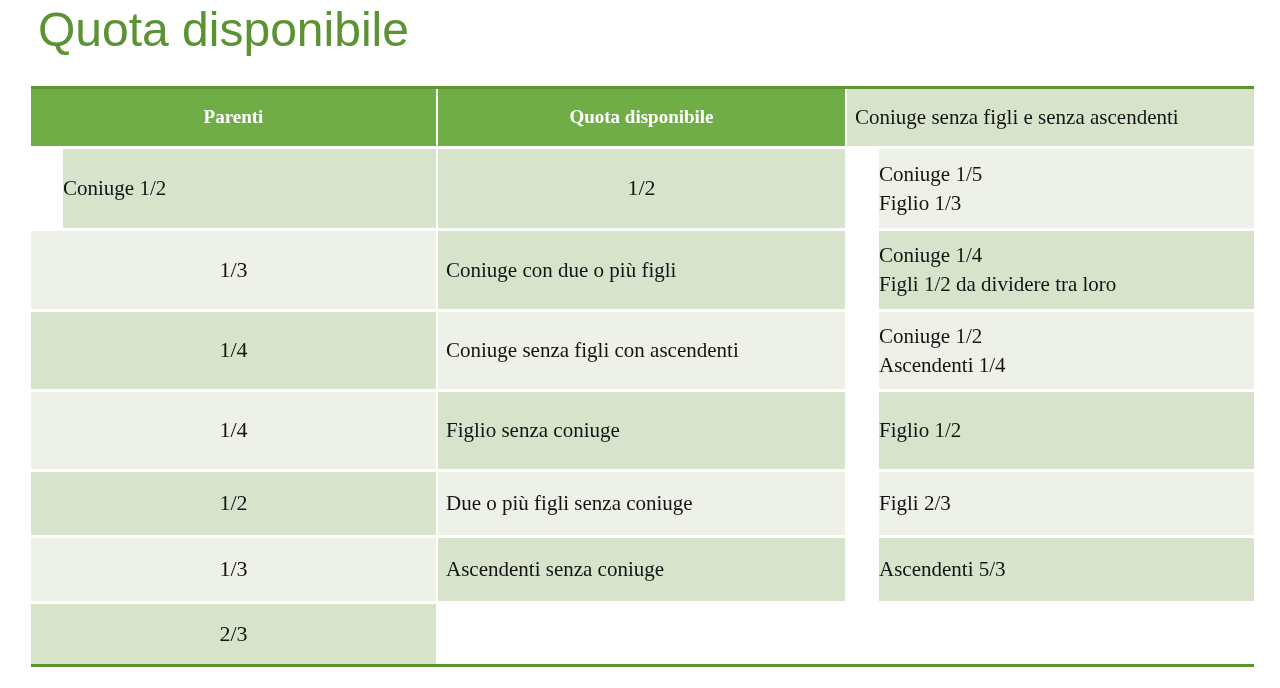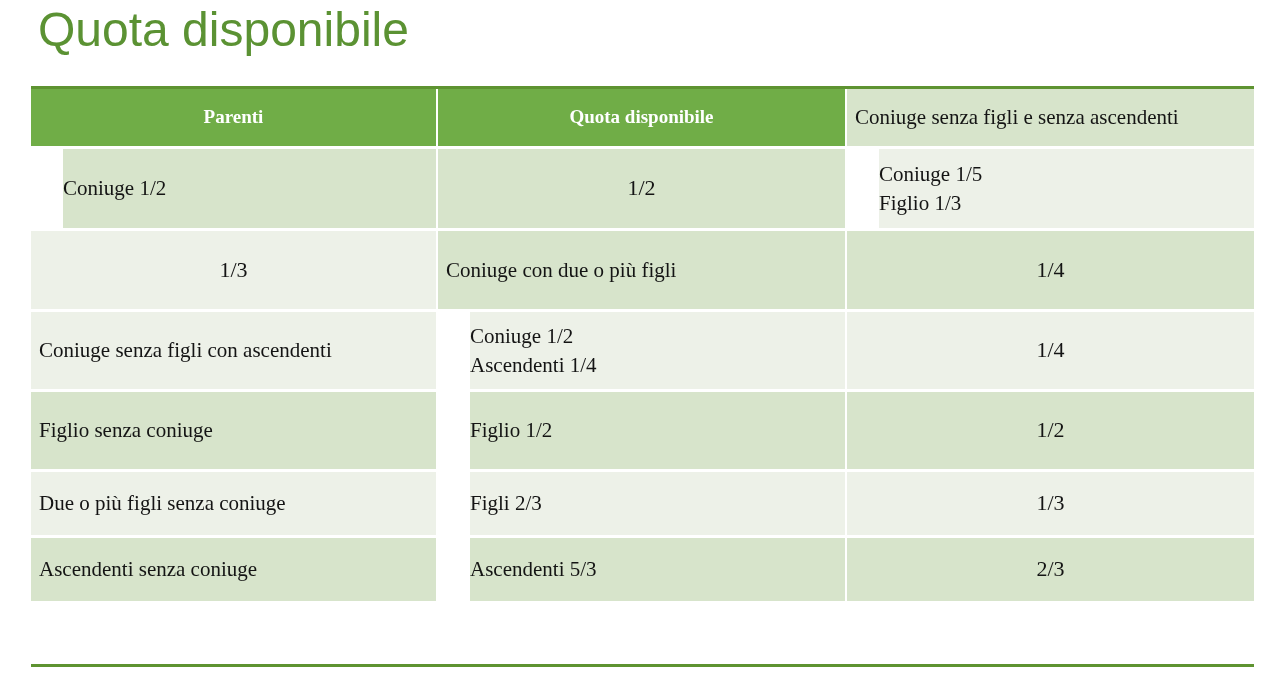--- a/index.html
+++ b/index.html
@@ -76,20 +76,24 @@
         <div class="cell col2 dark">
           <div>Coniuge 1/2</div>
         </div>
         <div class="cell col3 dark">1/2</div>
         <div class="cell col2 light">
           <div>Coniuge 1/5</div>
           <div>Figlio 1/3</div>
         </div>
         <div class="cell col3 light">1/3</div>
         <div class="cell col1 dark">Coniuge con due o più figli</div>
+        <div class="cell col2 dark">
+          <div>Coniuge 1/4</div>
+          <div>Figli 1/2 da dividere tra loro</div>
+        </div>
         <div class="cell col3 dark">1/4</div>
         <div class="cell col1 light">Coniuge senza figli con ascendenti</div>
         <div class="cell col2 light">
           <div>Coniuge 1/2</div>
           <div>Ascendenti 1/4</div>
         </div>
         <div class="cell col3 light">1/4</div>
         <div class="cell col1 dark">Figlio senza coniuge</div>
         <div class="cell col2 dark">
           <div>Figlio 1/2</div>

